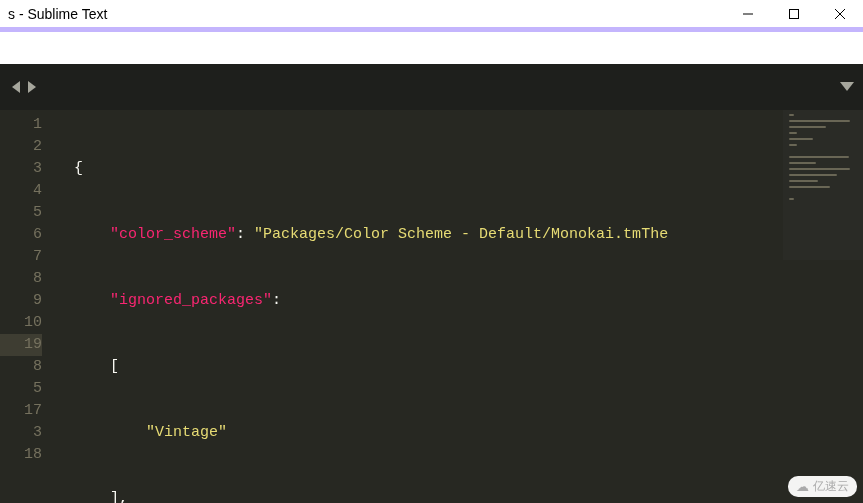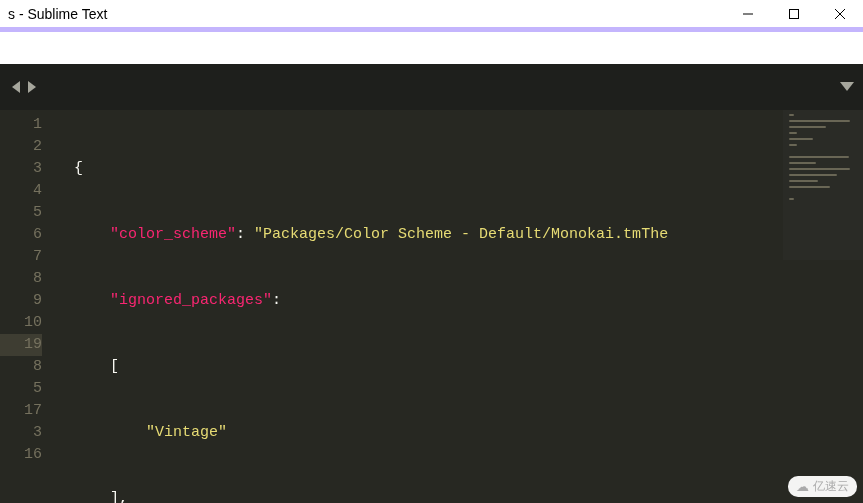--- a/index.html
+++ b/index.html
@@ -89,21 +89,21 @@
         <div class="ln">6</div>
         <div class="ln">7</div>
         <div class="ln">8</div>
         <div class="ln">9</div>
         <div class="ln">10</div>
         <div class="ln hl">19</div>
         <div class="ln">8</div>
         <div class="ln">5</div>
         <div class="ln">17</div>
         <div class="ln">3</div>
-        <div class="ln">16</div>
+        <div class="ln">18</div>
       </div>
     <div class="code">
       <div class="row"><span class="p">{</span></div>
       <div class="row">    <span class="k">"color_scheme"</span><span class="p">: </span><span class="s">"Packages/Color Scheme - Default/Monokai.tmThe</span></div>
       <div class="row">    <span class="k">"ignored_packages"</span><span class="p">:</span></div>
       <div class="row">    <span class="p">[</span></div>
       <div class="row">        <span class="s">"Vintage"</span></div>
       <div class="row">    <span class="p">]</span><span class="p">,</span></div>
       
       

